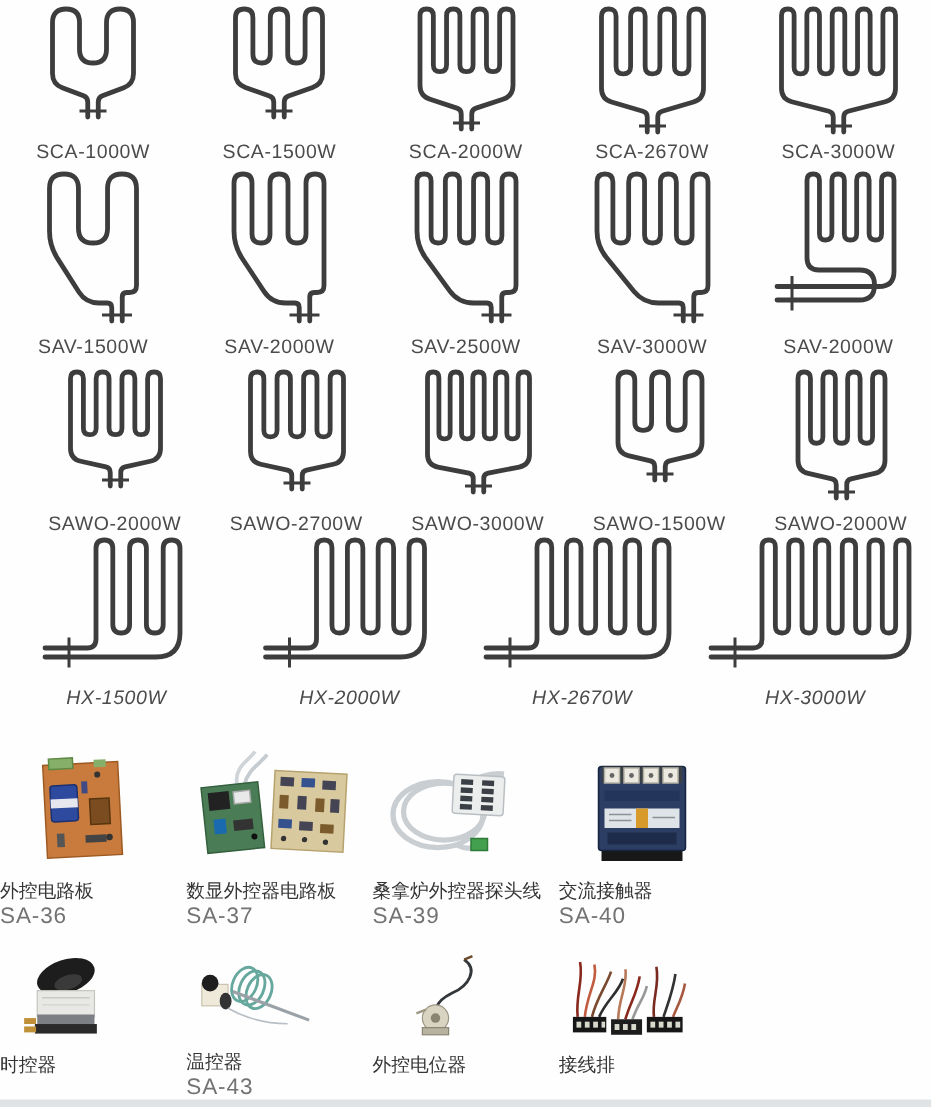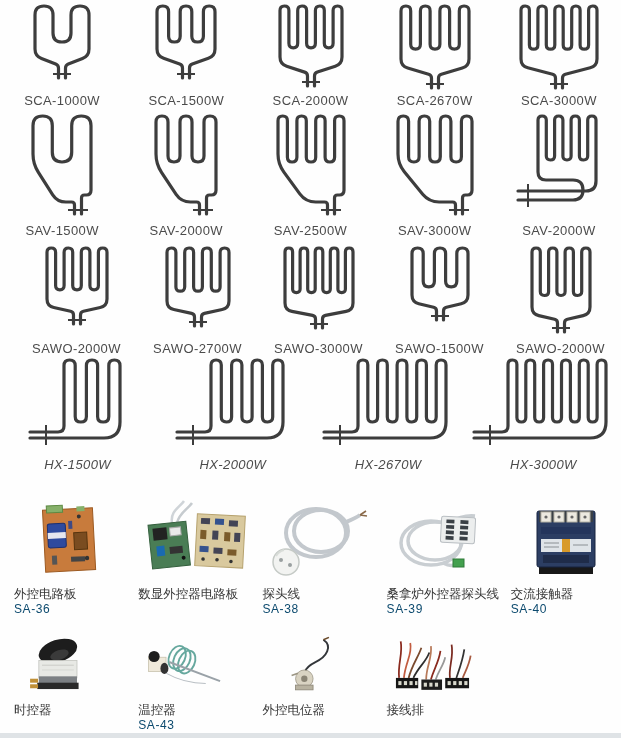--- a/index.html
+++ b/index.html
@@ -16,26 +16,26 @@
   .el-cell{flex:1;display:flex;flex-direction:column;align-items:center;justify-content:flex-end;padding-bottom:2px;}
   .el-draw{display:flex;align-items:flex-end;justify-content:center;}
   .el-label{
     font-size:13px;color:#4b4b4b;letter-spacing:0.4px;margin-top:3px;white-space:nowrap;
   }
   
   .prod-section{margin-top:20px;}
   .prod-row{display:flex;}
   .prod-row-0{height:140px;}
   .prod-row-1{height:100px;}
-  .prod-cell{width:124.2px;box-sizing:border-box;padding-left:14px;display:flex;flex-direction:column;}
+  .prod-cell{width:124.2px;box-sizing:border-box;padding-left:0;display:flex;flex-direction:column;}
   .prod-photo{display:flex;align-items:center;justify-content:flex-start;padding-left:4px;}
   .prod-row-0 .prod-photo{height:88px;}
   .prod-row-1 .prod-photo{height:64px;}
   .prod-title{font-size:12.5px;color:#353535;line-height:1.3;margin-top:4px;white-space:nowrap;}
-  .prod-model{font-size:12px;color:#0c4a6e;letter-spacing:0.6px;line-height:1.2;}
+  .prod-model{font-size:15px;color:#737373;letter-spacing:0.6px;line-height:1.2;}
   .bottom-strip{position:absolute;left:0;bottom:0;width:100%;height:5px;background:#dfe3e6;}
   svg{display:block;}
 </style>
 </head>
 <body>
 
 <div class="page">
   <div id="elements-section">
       <div class="el-row el-row-0">
         <div class="el-cell">
@@ -265,39 +265,21 @@
                 <rect x="58" y="48" width="9" height="6" fill="#35528e"></rect>
                 <rect x="72" y="49" width="9" height="6" fill="#445"></rect>
                 <rect x="86" y="50" width="9" height="6" fill="#7b5b2b"></rect>
                 <circle cx="62" cy="61" r="1.8" fill="#333"></circle>
                 <circle cx="76" cy="61" r="1.8" fill="#333"></circle>
                 <circle cx="90" cy="62" r="1.8" fill="#333"></circle>
               </g>
             </svg>
           </div>
           <div class="prod-title">数显外控器电路板</div>
-        </div>
-        <div class="prod-cell">
-          <div class="prod-photo">
-            <svg width="104" height="78" viewBox="0 0 104 78">
-              <g fill="none" stroke="#c3c8cd" stroke-width="4">
-                <ellipse cx="50" cy="34" rx="30" ry="24"></ellipse>
-                <ellipse cx="55" cy="32" rx="27" ry="21"></ellipse>
-                <path d="M78 24 C 85 21, 90 19, 94 16"></path>
-                <path d="M25 52 C 22 56, 20 58, 18 60"></path>
-              </g>
-              <path d="M94 16 l6 -4 M94 16 l7 1" stroke="#8a6a4a" stroke-width="1.6" fill="none"></path>
-              <circle cx="20" cy="63" r="13" fill="#f2f3f1" stroke="#c5cac6" stroke-width="1.5"></circle>
-              <circle cx="15" cy="61" r="2" fill="#9aa0a0"></circle>
-              <circle cx="24" cy="66" r="2" fill="#9aa0a0"></circle>
-              <path d="M10 57 a13 13 0 0 1 8 -6" fill="none" stroke="#d8dcd8" stroke-width="2"></path>
-            </svg>
-          </div>
-          <div class="prod-title">探头线</div>
-          <div class="prod-model">SA-38</div>
+          <div class="prod-model">SA-37</div>
         </div>
         <div class="prod-cell">
           <div class="prod-photo">
             <svg width="104" height="78" viewBox="0 0 104 78">
               <g fill="none" stroke="#c9ced2" stroke-width="3.5">
                 <ellipse cx="40" cy="44" rx="30" ry="22"></ellipse>
                 <ellipse cx="44" cy="42" rx="27" ry="19"></ellipse>
                 <path d="M58 24 C 68 18, 76 16, 84 17"></path>
                 <path d="M52 64 C 56 66, 60 67, 63 66"></path>
               </g>

